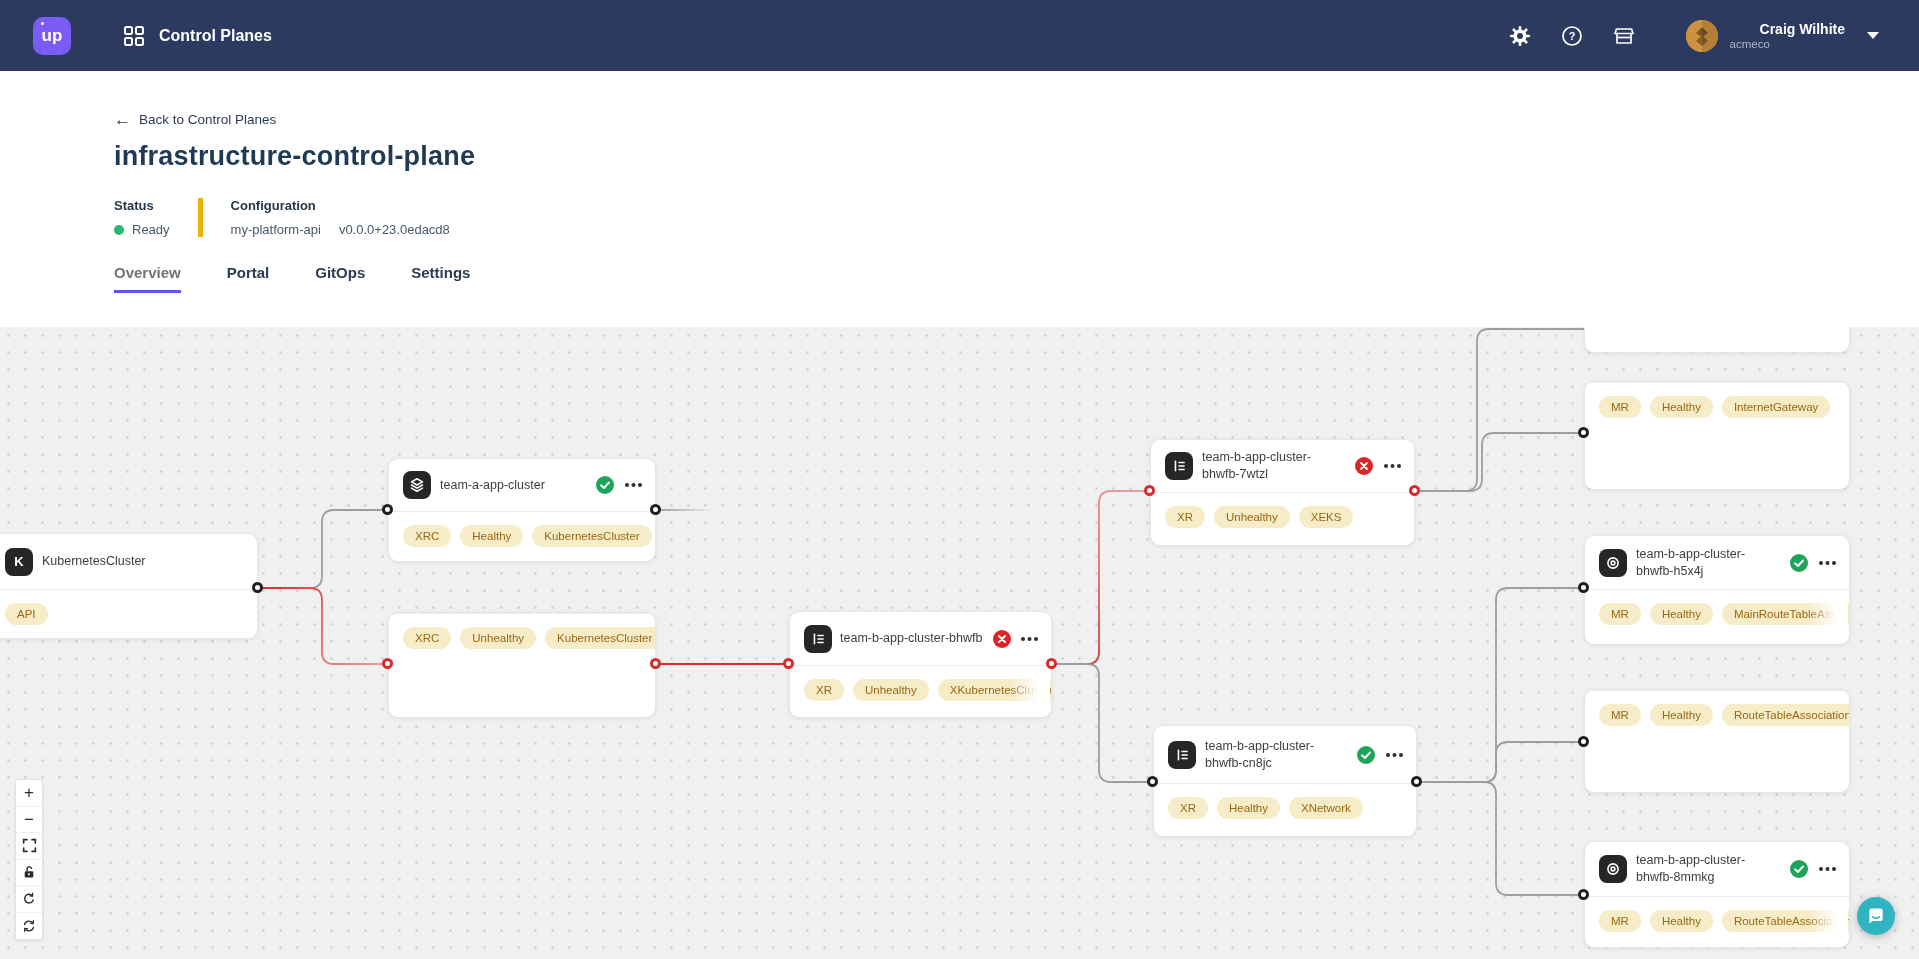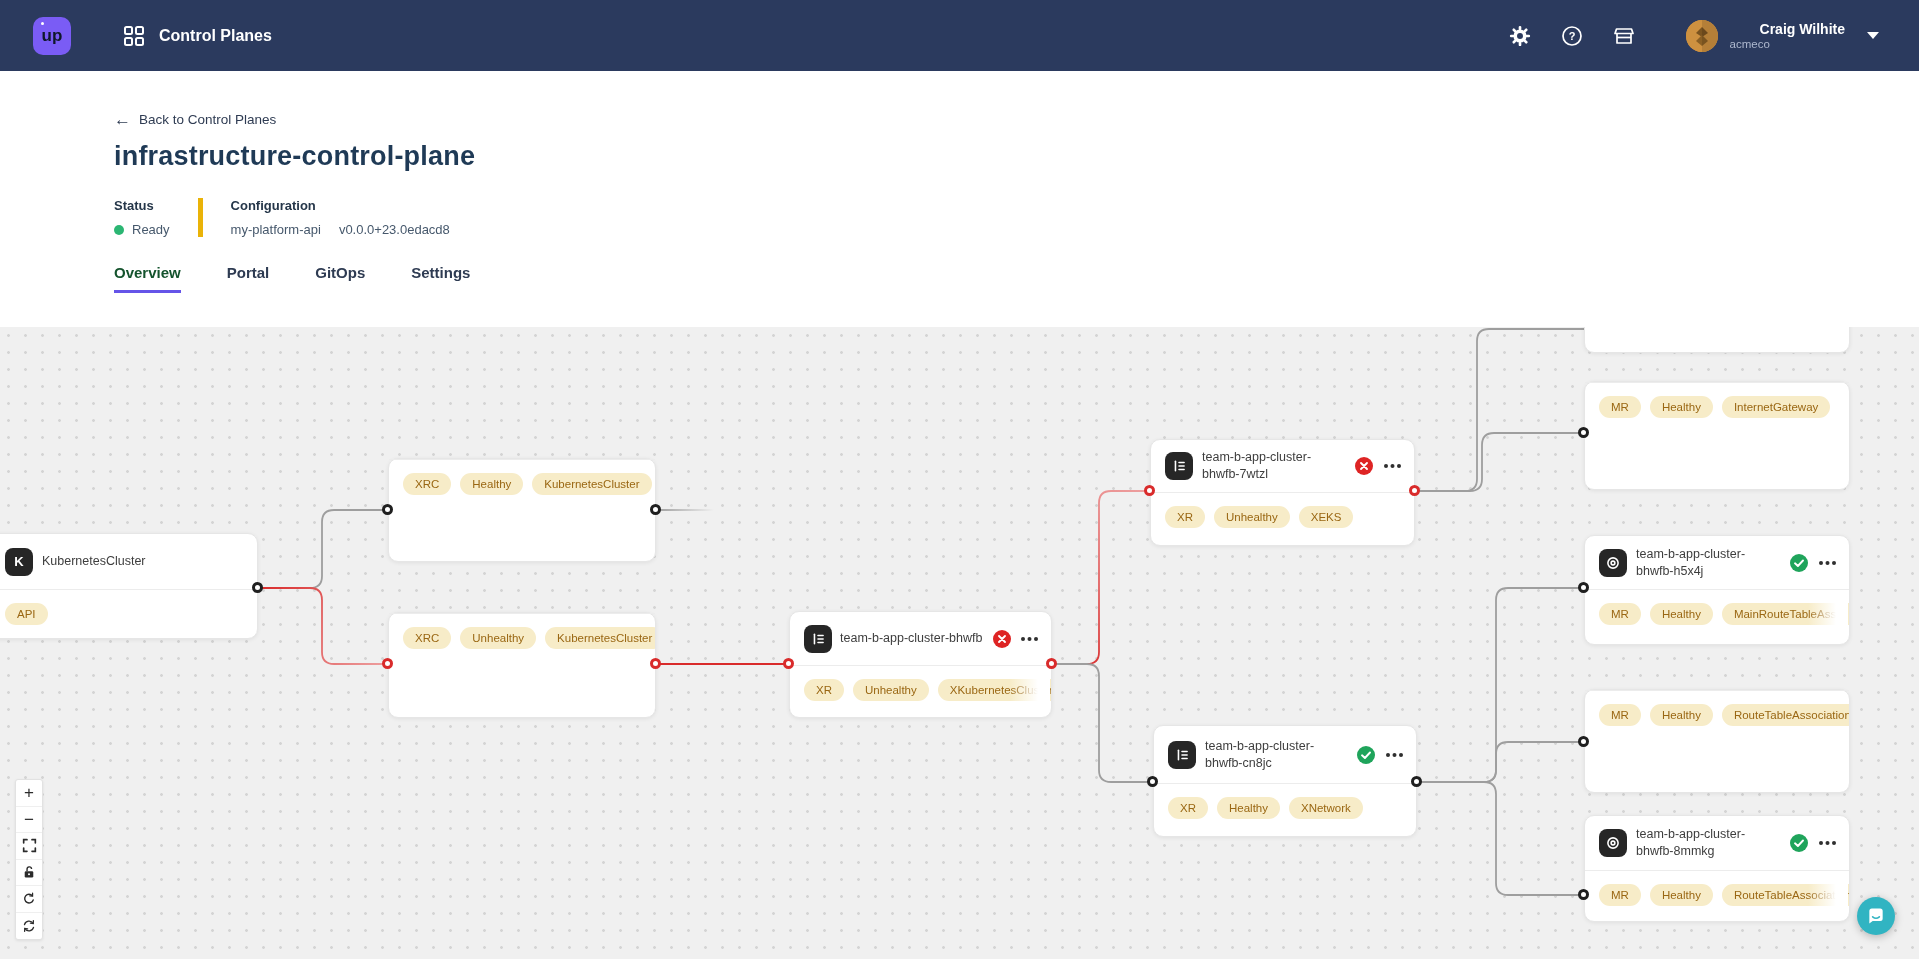--- a/index.html
+++ b/index.html
@@ -4,21 +4,21 @@
 <style>
   * { margin:0; padding:0; box-sizing:border-box; }
   html,body { width:1919px; height:959px; overflow:hidden; background:#fff;
               font-family:"Liberation Sans", sans-serif; }
 
   
   .topbar { height:71px; background:#2B3A5E; display:flex; align-items:center;
             padding:0 40px 0 33px; color:#fff; }
   .logo { width:38px; height:38px; background:#7A5CF5; border-radius:10px;
           display:flex; align-items:center; justify-content:center;
-          font-weight:bold; font-size:17px; color:#0f172a; letter-spacing:0; }
+          font-weight:bold; font-size:17px; color:#ffffff; letter-spacing:0; }
   .logo span { position:relative; }
   .logo span::before { content:""; position:absolute; left:-1px; top:-4px; width:3px; height:3px;
           border-radius:50%; background:#fff; }
   .tb-left { display:flex; align-items:center; gap:14px; }
   .grid-ic { margin-left:38px; }
   .tb-title { font-size:16px; font-weight:bold; }
   .tb-right { margin-left:auto; display:flex; align-items:center; gap:28px; }
   .tb-icon { width:24px; height:24px; display:flex; align-items:center; justify-content:center; cursor:pointer; }
   .user { display:flex; align-items:center; gap:12px; margin-left:22px; cursor:pointer; }
   .avatar { width:32px; height:32px; border-radius:50%; overflow:hidden; background:#CE9140; }
@@ -37,21 +37,21 @@
   .meta-col { padding-right:28px; }
   .meta-col + .meta-col { border-left:5px solid #eab308; padding-left:28px; }
   .meta-label { font-size:13px; font-weight:bold; color:#253649; }
   .meta-val { margin-top:9px; font-size:13px; color:#46586C; display:flex; align-items:center; gap:8px; }
   .dot { width:10px; height:10px; border-radius:50%; background:#2BB673; }
   .cfg-ver { margin-left:10px; }
 
   .tabs { display:flex; gap:46px; margin-top:27px; }
   .tab { font-size:15px; font-weight:bold; color:#2E3B52; padding-bottom:9px; cursor:pointer;
          border-bottom:3px solid transparent; }
-  .tab.active { color:#14532d; border-bottom-color:#6554E8; }
+  .tab.active { color:#737373; border-bottom-color:#6554E8; }
 
   
   .canvas { position:relative; width:1919px; height:632px; background:#F0F0F0;
             background-image:radial-gradient(circle, #D4D4D4 1.3px, transparent 1.5px);
             background-size:17px 17px; overflow:hidden; }
   .edges { position:absolute; left:0; top:0; }
 
   .node { position:absolute; background:#fff; border:1px solid #E6E6E6; border-radius:10px;
           box-shadow:0 1px 4px rgba(0,0,0,.07); cursor:pointer; }
   .node-head { display:flex; align-items:center; gap:9px; padding:0 12px 0 14px; }
@@ -220,20 +220,43 @@
     <div class="node-head" style="height:55px;">
       <div class="kind-ic">K</div>
       <div class="n-label">KubernetesCluster</div>
     </div>
     <div class="badges">
       <span class="badge">API</span>
     </div>
   </div>
 
   <div class="node" style="left:388px; top:131px; width:268px; height:104px;">
+    <div class="node-head" style="height:52px;">
+      <div class="kind-ic">
+        <svg width="22" height="22" viewBox="0 0 28 28" fill="none" stroke="#fff" stroke-width="2" stroke-linejoin="round" stroke-linecap="round">
+          <path d="M14 6 L21 10 L14 14 L7 10 Z"></path>
+            <path d="M7 14 L14 18 L21 14"></path>
+            <path d="M7 18 L14 22 L21 18"></path>
+        </svg>
+      </div>
+      <div class="n-label">team-a-app-cluster</div>
+      <svg class="st-ic" width="18" height="18" viewBox="0 0 18 18">
+        <circle cx="9" cy="9" r="9" fill="#1FA45B"></circle>
+        <path d="M5 9.3 L7.9 12 L13 6.5" stroke="#fff" stroke-width="1.9" fill="none" stroke-linecap="round" stroke-linejoin="round"></path>
+      </svg>
+      <div class="menu">
+        <svg width="19" height="6" viewBox="0 0 19 6">
+            <g fill="#2F2F2F">
+              <circle cx="3" cy="3" r="2"></circle>
+              <circle cx="9.5" cy="3" r="2"></circle>
+              <circle cx="16" cy="3" r="2"></circle>
+            </g>
+          </svg>
+      </div>
+    </div>
     <div class="badges">
       <span class="badge">XRC</span>
       <span class="badge">Healthy</span>
       <span class="badge">KubernetesCluster</span>
     </div>
   </div>
 
   <div class="node" style="left:388px; top:285px; width:268px; height:106px;">
     <div class="badges">
       <span class="badge">XRC</span>
@@ -381,21 +404,21 @@
 
   <div class="node" style="left:1584px; top:362px; width:266px; height:104px;">
     <div class="badges">
       <span class="badge">MR</span>
       <span class="badge">Healthy</span>
       <span class="badge">RouteTableAssociation</span>
     </div>
     <div class="fade" style="top:54px; bottom:1px;"></div>
   </div>
 
-  <div class="node" style="left:1584px; top:488px; width:266px; height:107px;">
+  <div class="node" style="left:1584px; top:514px; width:266px; height:107px;">
     <div class="node-head" style="height:54px;">
       <div class="kind-ic">
         <svg width="22" height="22" viewBox="0 0 28 28" fill="none" stroke="#fff" stroke-width="2">
           <circle cx="14" cy="14" r="6.5"></circle>
             <circle cx="14" cy="14" r="2.4"></circle>
         </svg>
       </div>
       <div class="n-label">team-b-app-cluster-bhwfb-8mmkg</div>
       <svg class="st-ic" width="18" height="18" viewBox="0 0 18 18">
         <circle cx="9" cy="9" r="9" fill="#1FA45B"></circle>

